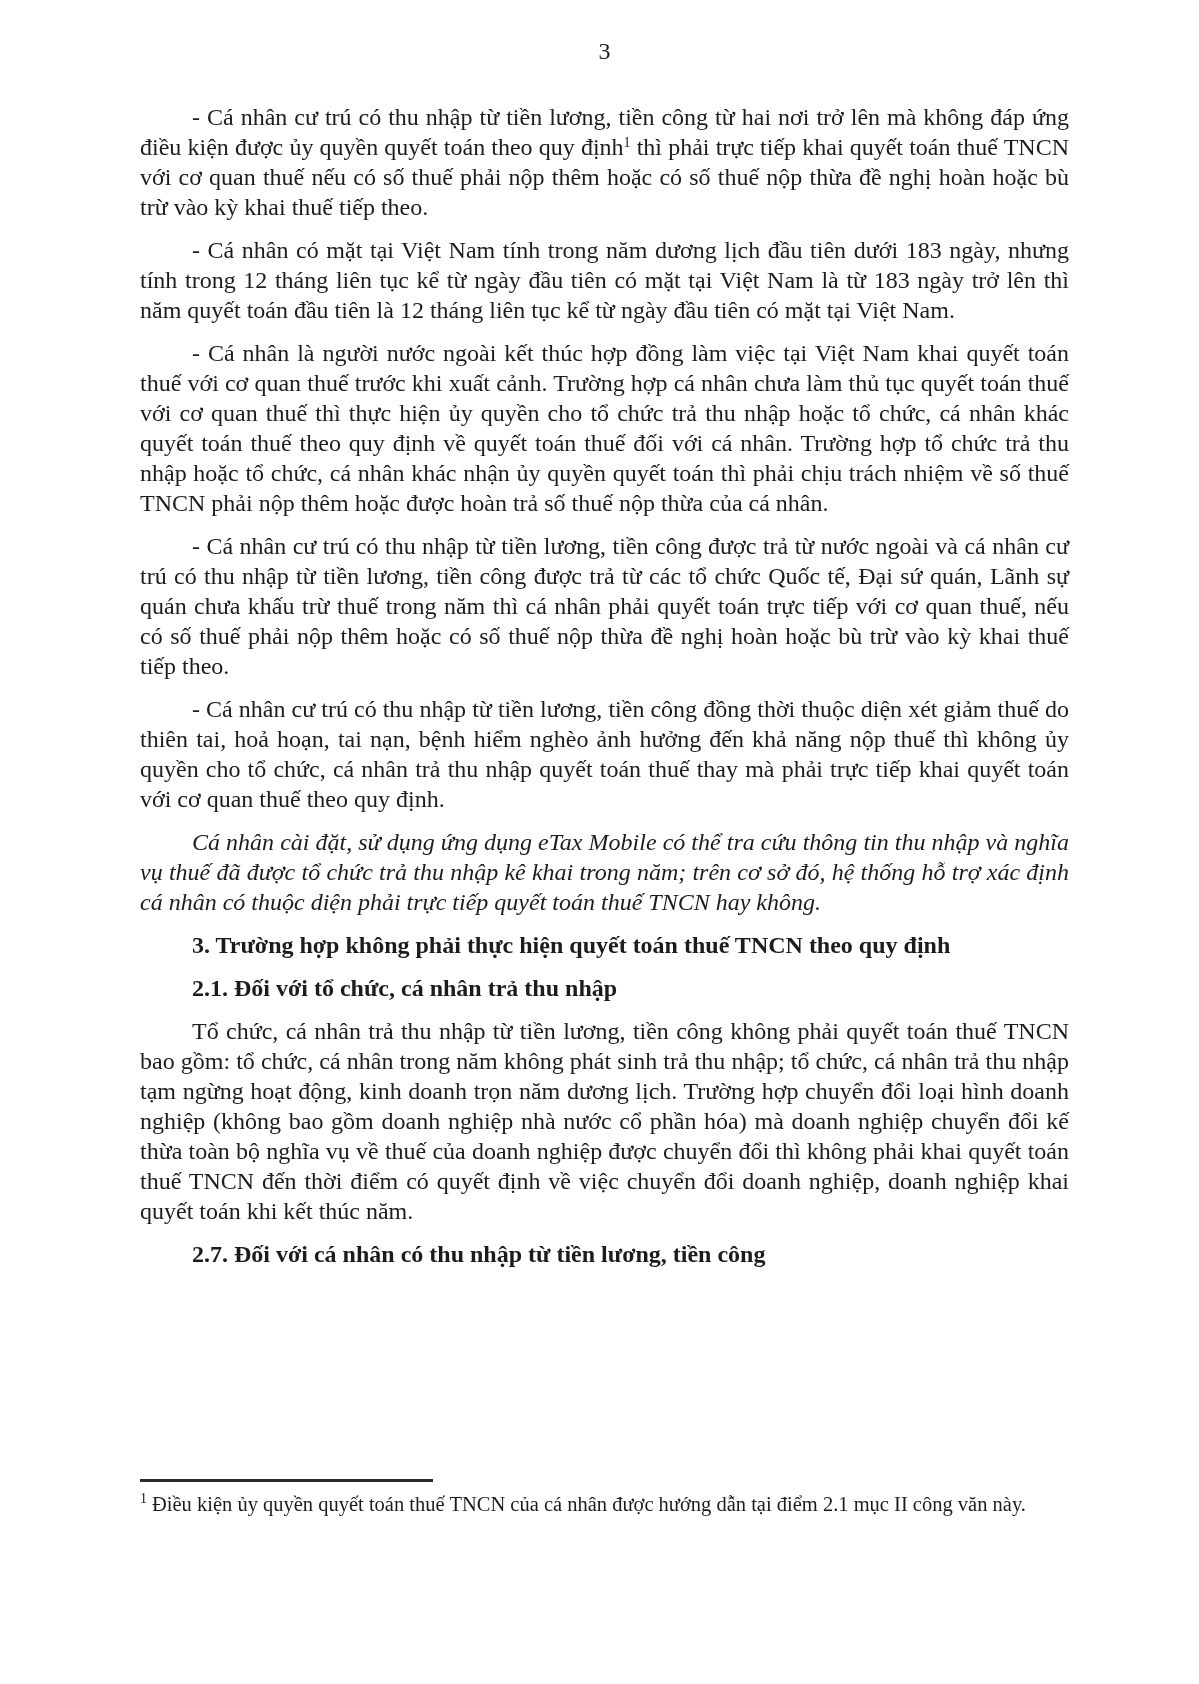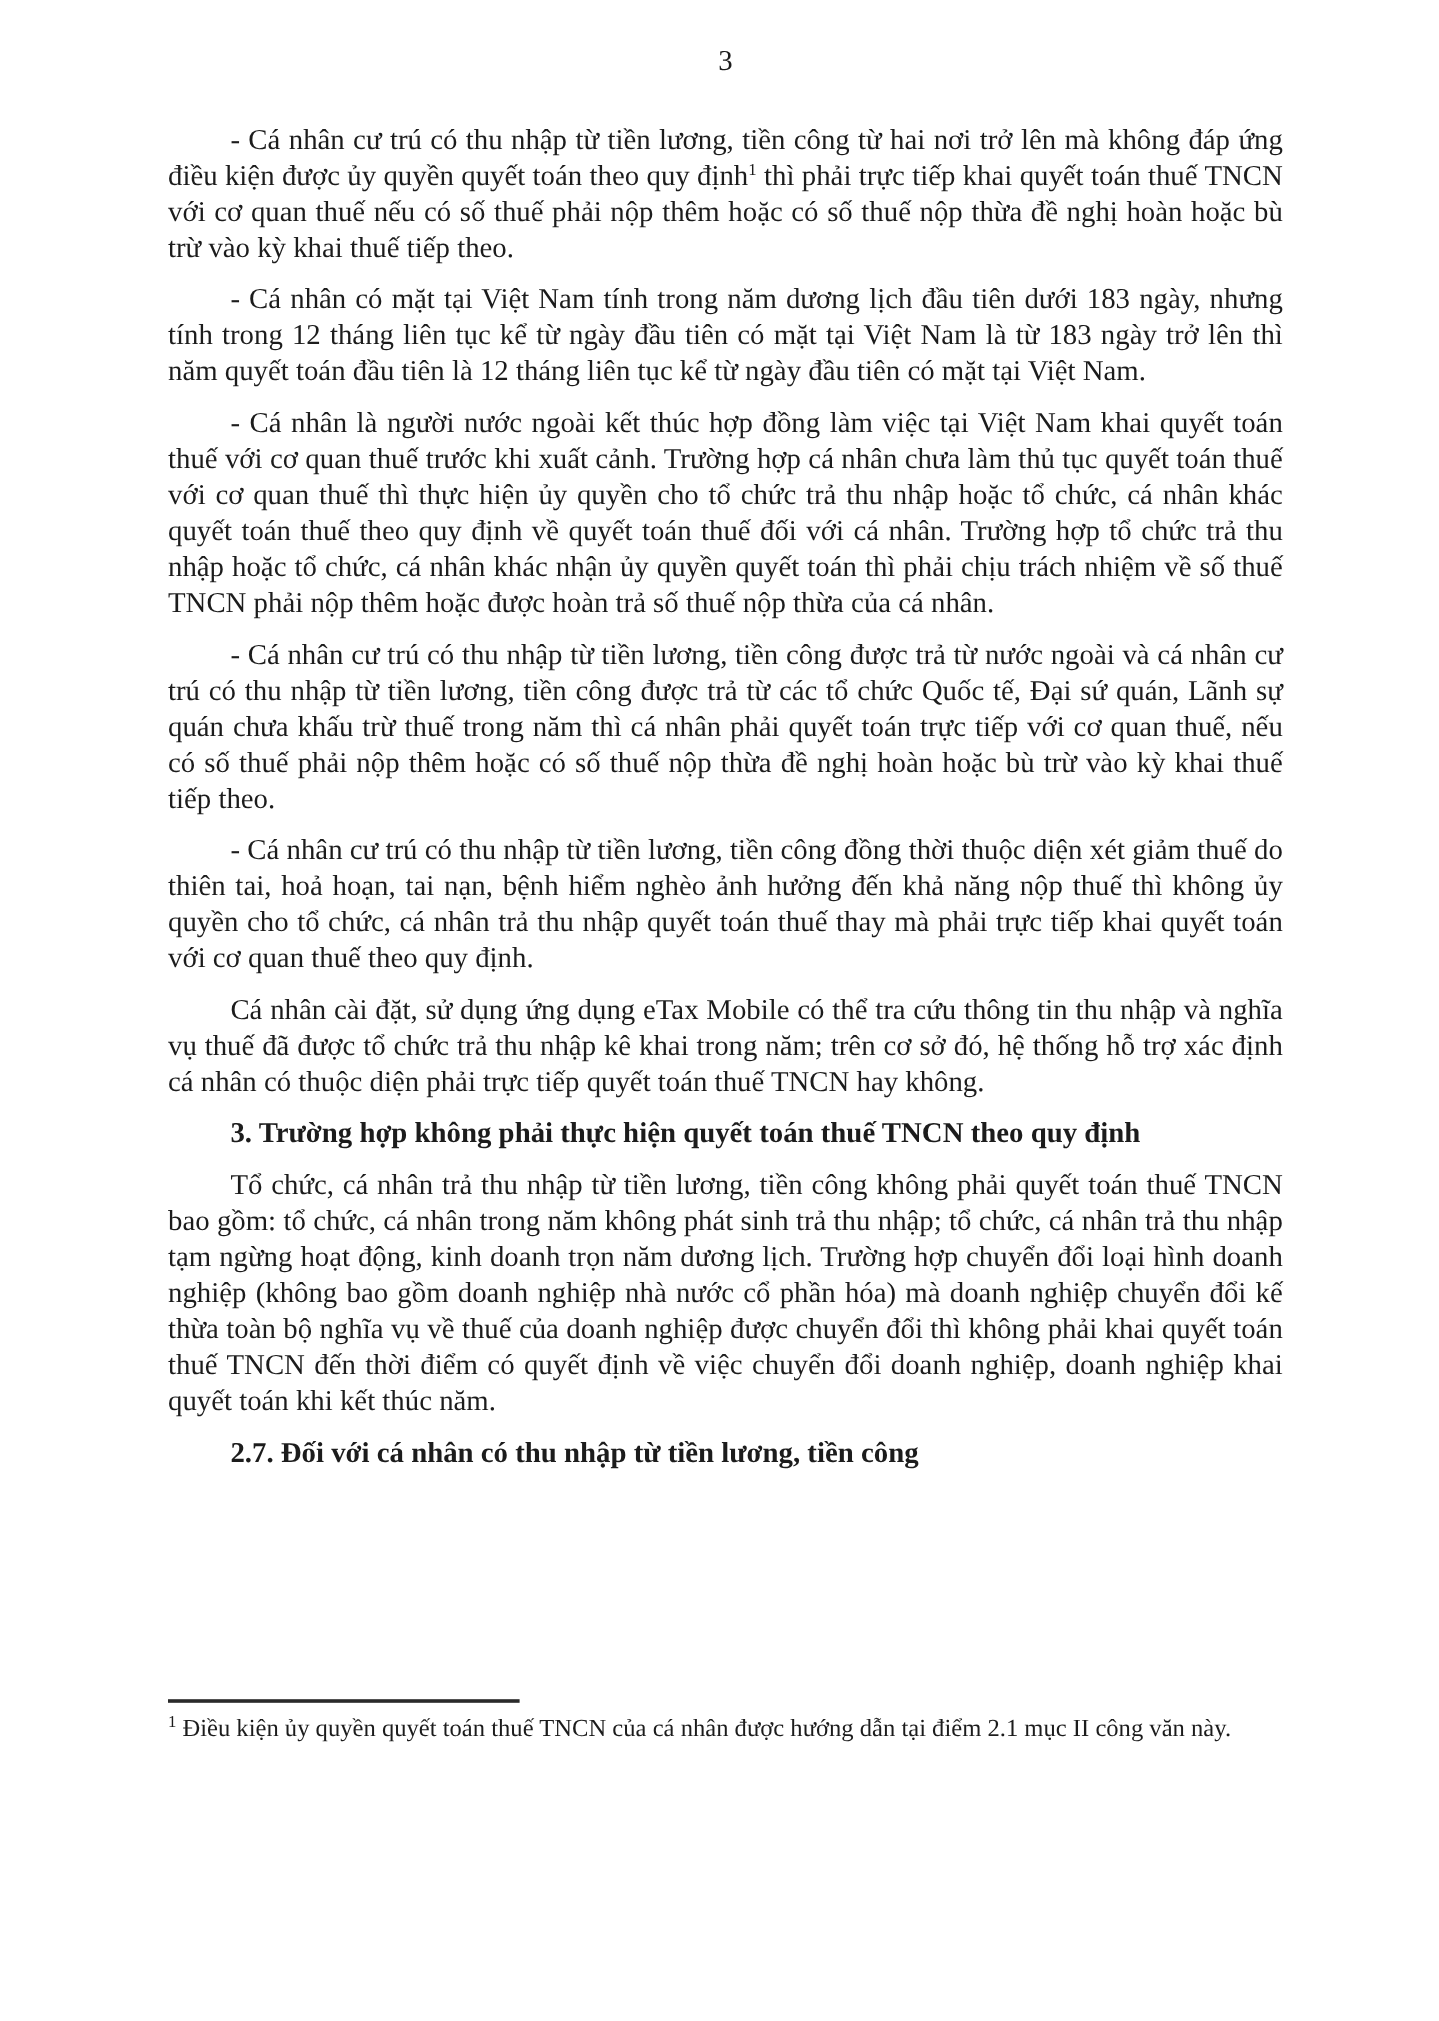--- a/index.html
+++ b/index.html
@@ -24,33 +24,33 @@
     line-height: 30px;
     margin: 0 0 36px 0;
   }
   p.body-par {
     font-size: 24px;
     line-height: 30px;
     text-align: justify;
     text-indent: 52px;
     margin: 0 0 13px 0;
   }
-  p.italic-par { }
+  p.italic-par { font-style: italic; }
   p.heading { font-weight: bold; }
   sup.fn-ref {
     font-size: 14px;
     line-height: 0;
     vertical-align: baseline;
     position: relative;
     top: -0.55em;
   }
   .footnote-block {
     position: absolute;
     left: 140px;
-    top: 1416px;
+    top: 1479px;
     width: 929px;
   }
   .footnote-rule {
     width: 293px;
     height: 0;
     border-top: 3px solid #2a2a2a;
     margin: 0 0 9px 0;
   }
   .footnote-text {
     font-size: 20.5px;
@@ -75,20 +75,21 @@
     <p class="body-par">- Cá nhân là người nước ngoài kết thúc hợp đồng làm việc tại Việt Nam khai quyết toán thuế với cơ quan thuế trước khi xuất cảnh. Trường hợp cá nhân chưa làm thủ tục quyết toán thuế với cơ quan thuế thì thực hiện ủy quyền cho tổ chức trả thu nhập hoặc tổ chức, cá nhân khác quyết toán thuế theo quy định về quyết toán thuế đối với cá nhân. Trường hợp tổ chức trả thu nhập hoặc tổ chức, cá nhân khác nhận ủy quyền quyết toán thì phải chịu trách nhiệm về số thuế TNCN phải nộp thêm hoặc được hoàn trả số thuế nộp thừa của cá nhân.</p>
 
     <p class="body-par">- Cá nhân cư trú có thu nhập từ tiền lương, tiền công được trả từ nước ngoài và cá nhân cư trú có thu nhập từ tiền lương, tiền công được trả từ các tổ chức Quốc tế, Đại sứ quán, Lãnh sự quán chưa khấu trừ thuế trong năm thì cá nhân phải quyết toán trực tiếp với cơ quan thuế, nếu có số thuế phải nộp thêm hoặc có số thuế nộp thừa đề nghị hoàn hoặc bù trừ vào kỳ khai thuế tiếp theo.</p>
 
     <p class="body-par">- Cá nhân cư trú có thu nhập từ tiền lương, tiền công đồng thời thuộc diện xét giảm thuế do thiên tai, hoả hoạn, tai nạn, bệnh hiểm nghèo ảnh hưởng đến khả năng nộp thuế thì không ủy quyền cho tổ chức, cá nhân trả thu nhập quyết toán thuế thay mà phải trực tiếp khai quyết toán với cơ quan thuế theo quy định.</p>
 
     <p class="body-par italic-par">Cá nhân cài đặt, sử dụng ứng dụng eTax Mobile có thể tra cứu thông tin thu nhập và nghĩa vụ thuế đã được tổ chức trả thu nhập kê khai trong năm; trên cơ sở đó, hệ thống hỗ trợ xác định cá nhân có thuộc diện phải trực tiếp quyết toán thuế TNCN hay không.</p>
 
     <p class="body-par heading">3. Trường hợp không phải thực hiện quyết toán thuế TNCN theo quy định</p>
 
+    <p class="body-par heading">2.1. Đối với tổ chức, cá nhân trả thu nhập</p>
 
     <p class="body-par">Tổ chức, cá nhân trả thu nhập từ tiền lương, tiền công không phải quyết toán thuế TNCN bao gồm: tổ chức, cá nhân trong năm không phát sinh trả thu nhập; tổ chức, cá nhân trả thu nhập tạm ngừng hoạt động, kinh doanh trọn năm dương lịch. Trường hợp chuyển đổi loại hình doanh nghiệp (không bao gồm doanh nghiệp nhà nước cổ phần hóa) mà doanh nghiệp chuyển đổi kế thừa toàn bộ nghĩa vụ về thuế của doanh nghiệp được chuyển đổi thì không phải khai quyết toán thuế TNCN đến thời điểm có quyết định về việc chuyển đổi doanh nghiệp, doanh nghiệp khai quyết toán khi kết thúc năm.</p>
 
     <p class="body-par heading">2.7. Đối với cá nhân có thu nhập từ tiền lương, tiền công</p>
 
   </div>
 
   <div class="footnote-block">
     <div class="footnote-rule"></div>
     <p class="footnote-text"><sup class="fn-ref">1</sup><span class="fn-body">Điều kiện ủy quyền quyết toán thuế TNCN của cá nhân được hướng dẫn tại điểm 2.1 mục II công văn này.</span></p>

